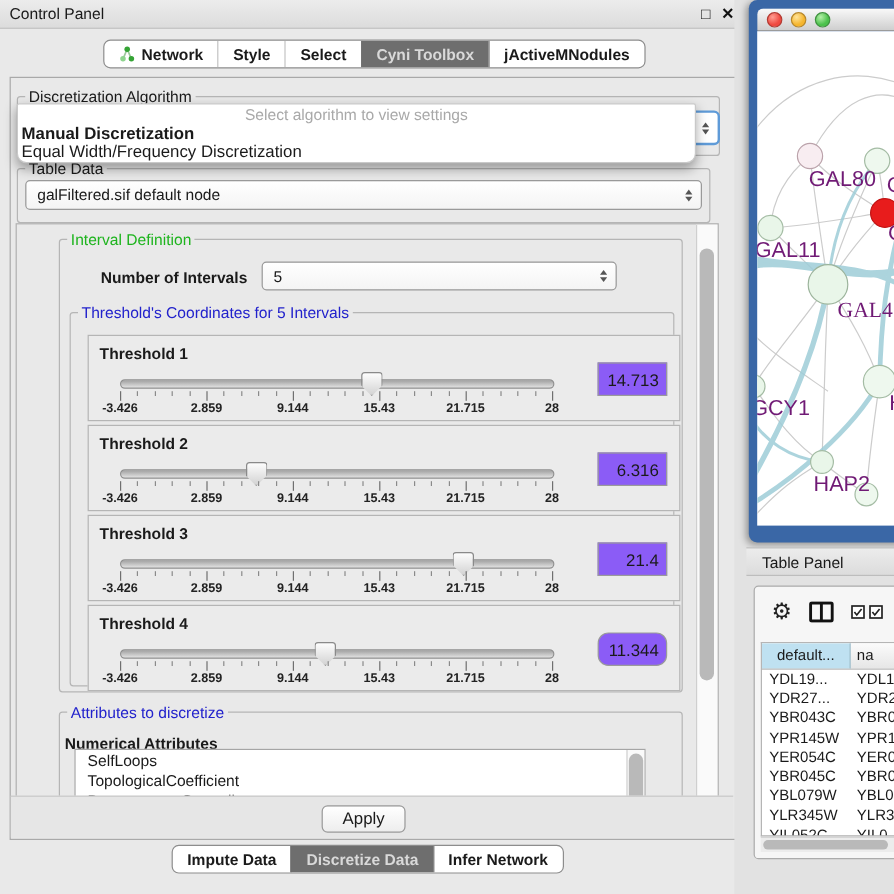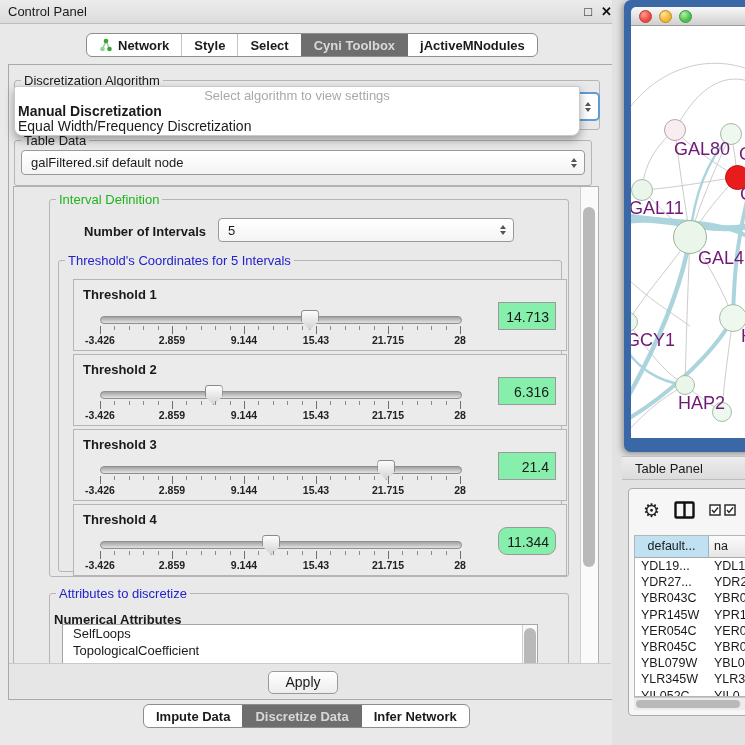--- a/index.html
+++ b/index.html
@@ -53,21 +53,21 @@
   .thr-box{position:absolute;left:14px;width:492px;height:70px;border:1px solid #b5b5b5;background:#ebebeb;}
   .track{position:absolute;height:6px;background:linear-gradient(#a2a2a2,#e2e2e2);border:1px solid #8f8f8f;border-radius:4px;}
   .thumb{position:absolute;top:-7px;width:16px;height:18px;margin-left:-8px;
          background:linear-gradient(#fdfdfd,#d3d3d3);border:1px solid #8a8a8a;border-radius:3px;
          clip-path:polygon(0 0,100% 0,100% 55%,50% 100%,0 55%);}
   .ticks{position:absolute;height:8px;}
   .tick{position:absolute;top:0;width:1px;height:4px;background:#8a8a8a;}
   .tick.major{height:8px;background:#6f6f6f;}
   .tick-labels{position:absolute;height:12px;font-size:10.5px;font-weight:bold;color:#222;}
   .tick-label{position:absolute;transform:translateX(-50%);white-space:nowrap;}
-  .valbox{position:absolute;width:58px;height:28px;background:#86efac;border:1px solid #9a9a9a;
+  .valbox{position:absolute;width:58px;height:28px;background:#8b5cf6;border:1px solid #9a9a9a;
           font-size:14px;text-align:right;line-height:28px;padding-right:6px;box-sizing:border-box;}
 
   .listbox{position:absolute;background:#fff;border:1px solid #a5a5a5;font-size:13px;overflow:hidden;}
   .listitem{padding:1px 0 1px 10px;white-space:nowrap;}
 
   .apply-strip{left:9px;top:663px;width:602px;height:34px;background:#e6e6e6;border-top:1px solid #c9c9c9;}
   .button{position:absolute;background:linear-gradient(#ffffff,#ededed);border:1px solid #9a9a9a;border-radius:5px;
           font-size:14px;text-align:center;}
 
   
@@ -451,21 +451,21 @@
           <div class="net-node" style="left: 0px; top: 153px; width: 22px; height: 22px; background: rgb(233, 246, 233); border: 1px solid rgb(164, 188, 164);"></div>
           <div class="net-node" style="left: 42px; top: 194px; width: 34px; height: 34px; background: rgb(233, 246, 233); border: 1px solid rgb(156, 180, 156);"></div>
           <div class="net-node" style="left: -13px; top: 286px; width: 20px; height: 20px; background: rgb(233, 246, 233); border: 1px solid rgb(164, 188, 164);"></div>
           <div class="net-node" style="left: 88px; top: 278px; width: 28px; height: 28px; background: rgb(238, 248, 238); border: 1px solid rgb(164, 188, 164);"></div>
           <div class="net-node" style="left: 44px; top: 349px; width: 20px; height: 20px; background: rgb(233, 246, 233); border: 1px solid rgb(164, 188, 164);"></div>
           <div class="net-node" style="left: 81px; top: 376px; width: 20px; height: 20px; background: rgb(238, 248, 238); border: 1px solid rgb(164, 188, 164);"></div>
           <div class="net-label" style="left: 43px; top: 113px;">GAL80</div>
           <div class="net-label" style="left: 108px; top: 118px;">G</div>
           <div class="net-label" style="left: 109px; top: 158px;">C</div>
           <div class="net-label" style="left: -2px; top: 172px;">GAL11</div>
-          <div class="net-label" style="left: 67px; top: 222px;">GAL4</div>
+          <div class="net-label" style="left: 67px; top: 222px; font-family: Liberation Serif, serif;">GAL4</div>
           <div class="net-label" style="left: -5px; top: 304px;">GCY1</div>
           <div class="net-label" style="left: 110px; top: 300px;">H</div>
           <div class="net-label" style="left: 47px; top: 367px;">HAP2</div>
         </div>
     </div>
   </div>
 
   <div class="abs tp-titlebar">
     <span>Table Panel</span>
   </div>

